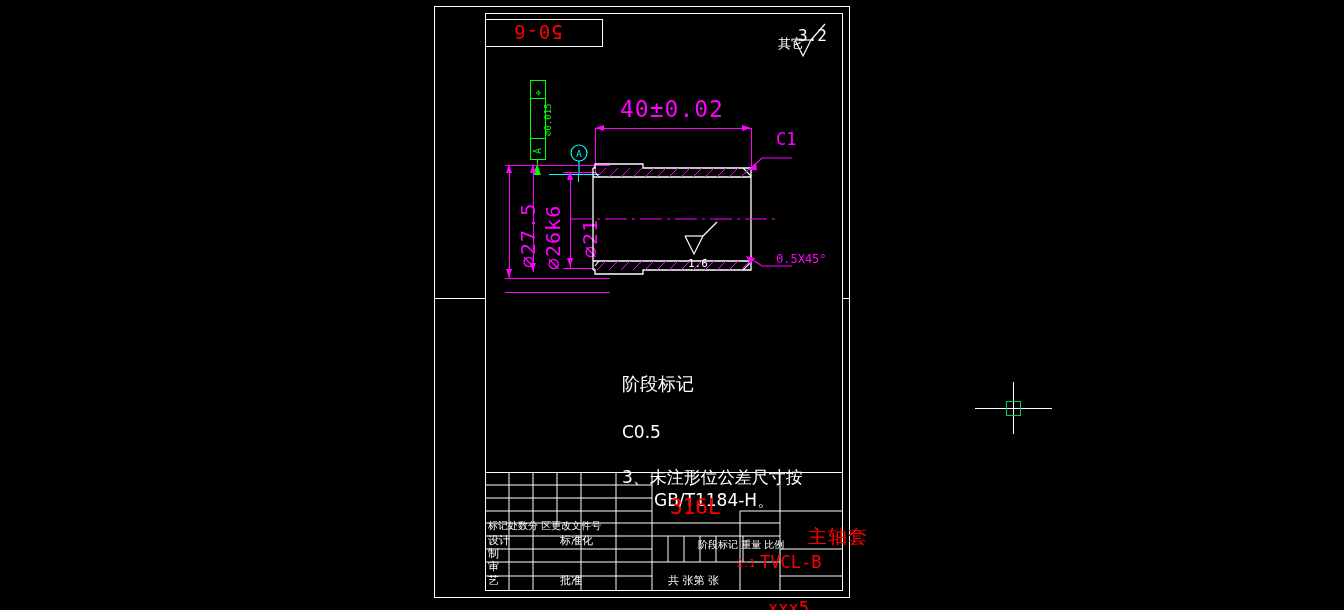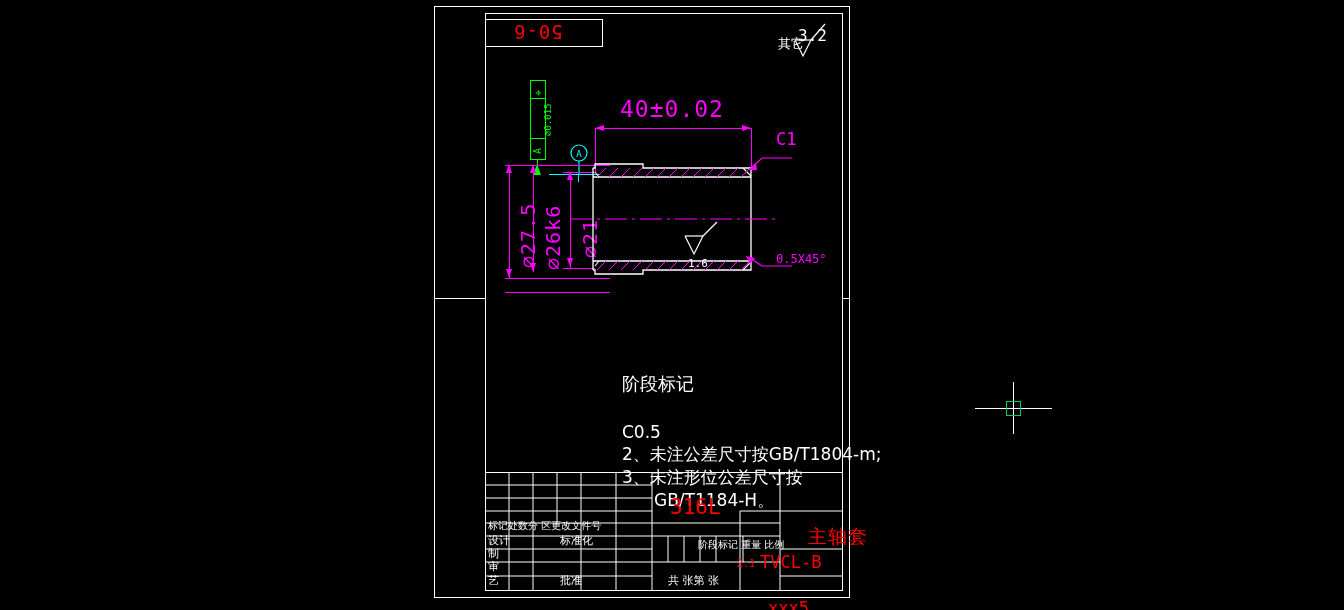--- a/index.html
+++ b/index.html
@@ -162,21 +162,20 @@
   <div class="txt mtxt" style="left:776px;top:253px;font-size:12px;">0.5X45°</div>
   <svg width="70" height="30" style="left:746px;top:248px;">
     <path d="M4,10 L16,18 L46,18" stroke="#ff00ff" stroke-width="1.1" fill="none"></path>
     <path d="M0,8 L9,10 L4,16 Z" fill="#ff00ff"></path>
   </svg>
 
   <div class="ln m" style="left:505px;top:292px;width:90px;height:1px;"></div>
 
   <div class="txt wtxt cn" style="left:622px;top:375px;font-size:18px;">阶段标记</div>
   <div class="txt wtxt cn" style="left:622px;top:424px;font-size:17px;">C0.5</div>
-  <div class="txt wtxt cn" style="left:622px;top:446px;font-size:17px;">2、未注公差尺寸按GB/T1804-m;</div>
   <div class="txt wtxt cn" style="left:622px;top:469px;font-size:17px;">3、未注形位公差尺寸按</div>
   <div class="txt wtxt cn" style="left:622px;top:492px;font-size:17px;margin-left:32px;">GB/T1184-H。</div>
 
   <svg width="370" height="125" style="left:485px;top:472px;">
     <g stroke="#ffffff" stroke-width="1" fill="none">
 
       <rect x="0.5" y="0.5" width="357" height="118"></rect>
 
       <line x1="0" y1="13" x2="167" y2="13"></line>
       <line x1="0" y1="26" x2="167" y2="26"></line>

